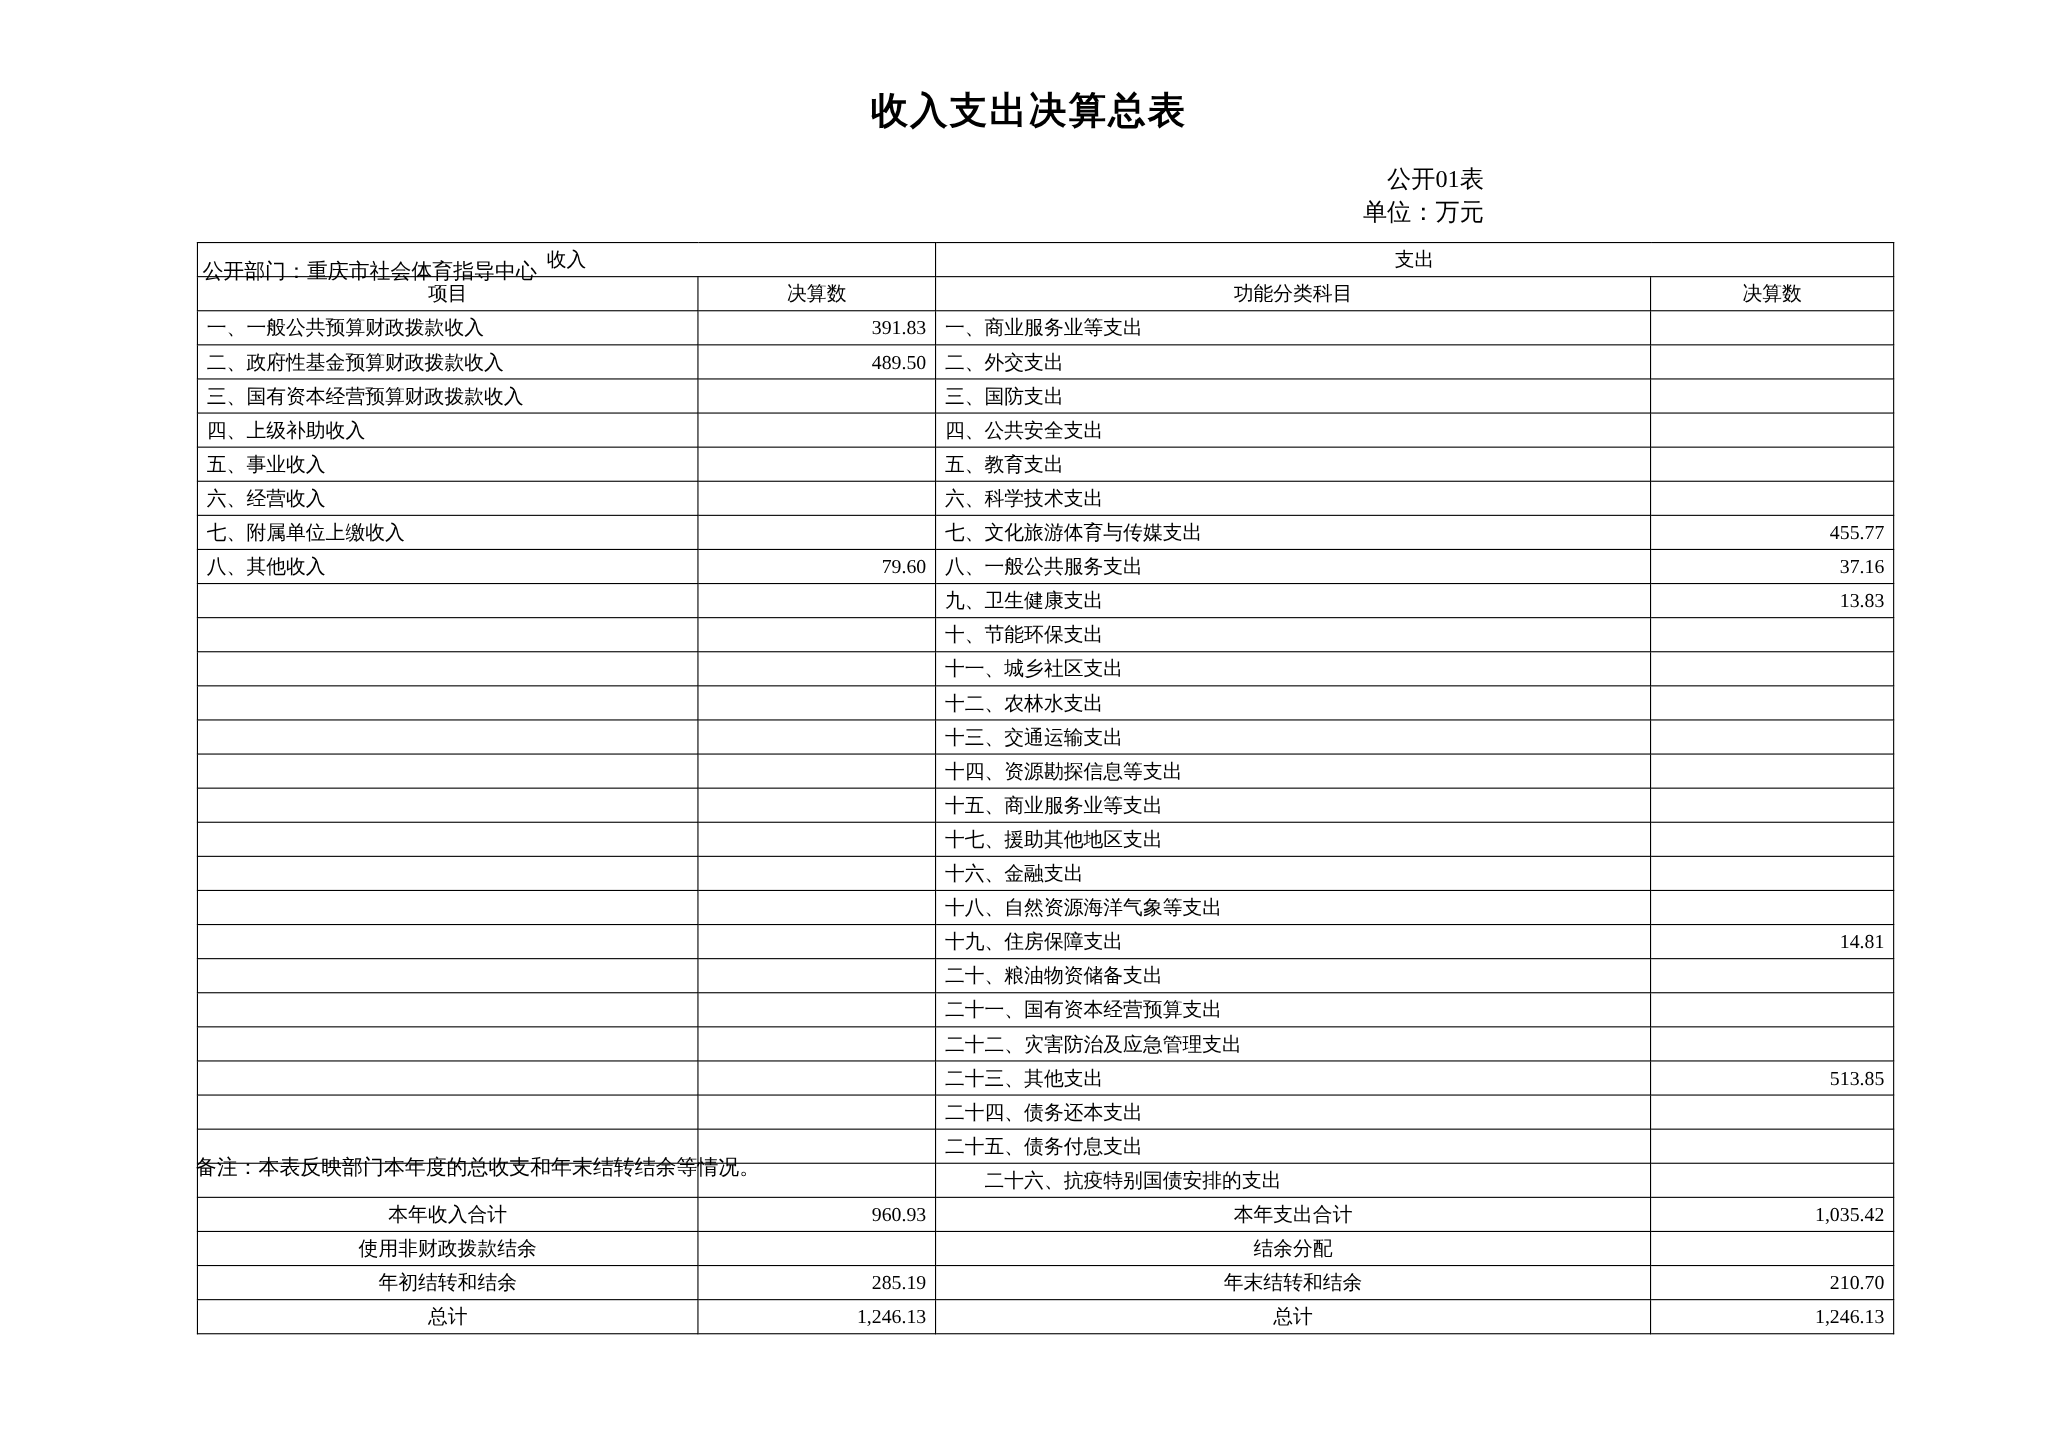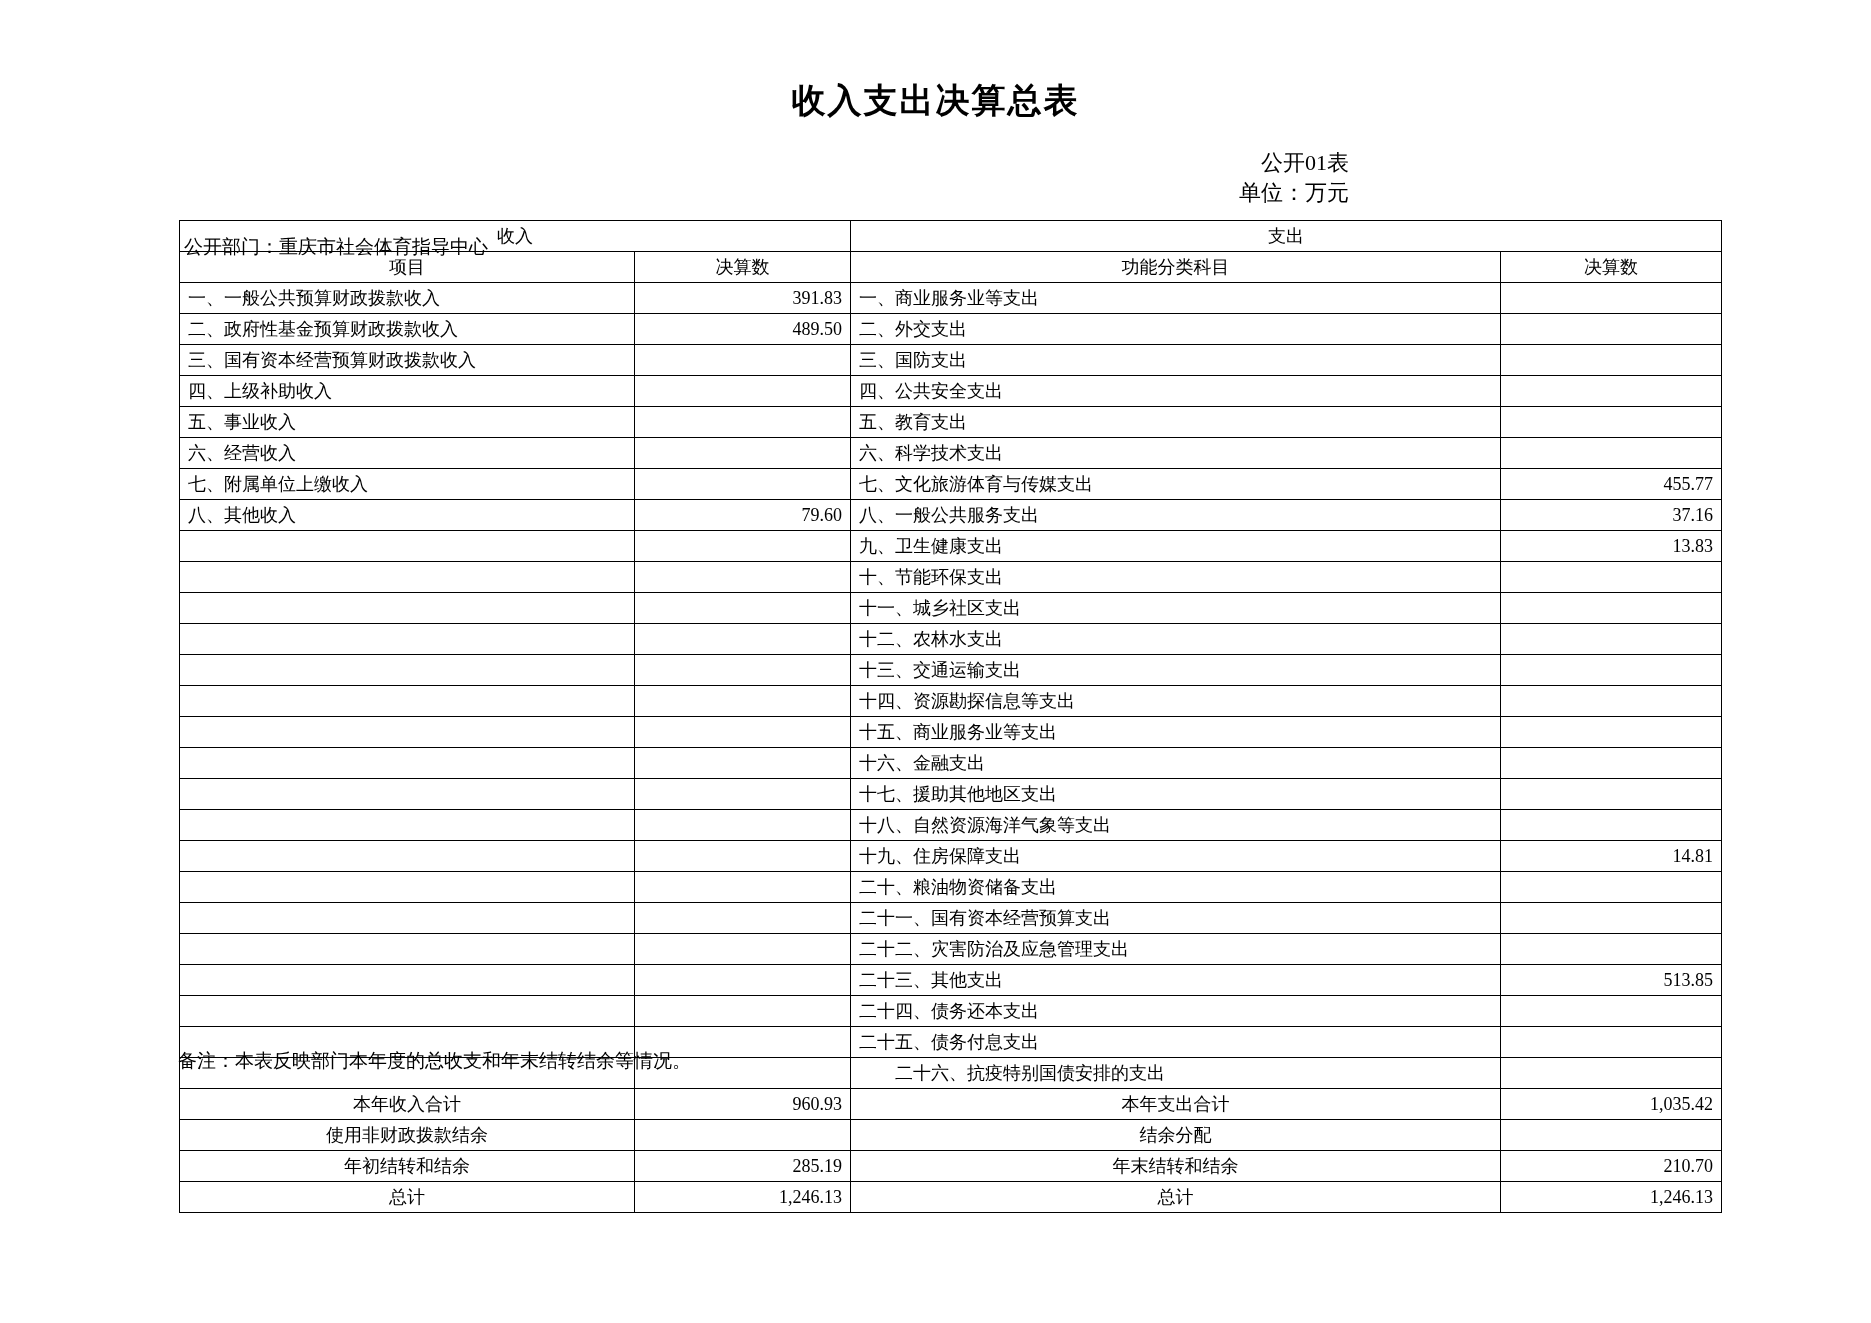--- a/index.html
+++ b/index.html
@@ -218,27 +218,27 @@
         </tr>
         <tr>
           <td class="lbl"></td>
           <td class="num"></td>
           <td class="lbl">十五、商业服务业等支出</td>
           <td class="num"></td>
         </tr>
         <tr>
           <td class="lbl"></td>
           <td class="num"></td>
+          <td class="lbl">十七、援助其他地区支出</td>
+          <td class="num"></td>
+        </tr>
+        <tr>
+          <td class="lbl"></td>
+          <td class="num"></td>
           <td class="lbl">十六、金融支出</td>
-          <td class="num"></td>
-        </tr>
-        <tr>
-          <td class="lbl"></td>
-          <td class="num"></td>
-          <td class="lbl">十七、援助其他地区支出</td>
           <td class="num"></td>
         </tr>
         <tr>
           <td class="lbl"></td>
           <td class="num"></td>
           <td class="lbl">十八、自然资源海洋气象等支出</td>
           <td class="num"></td>
         </tr>
         <tr>
           <td class="lbl"></td>

